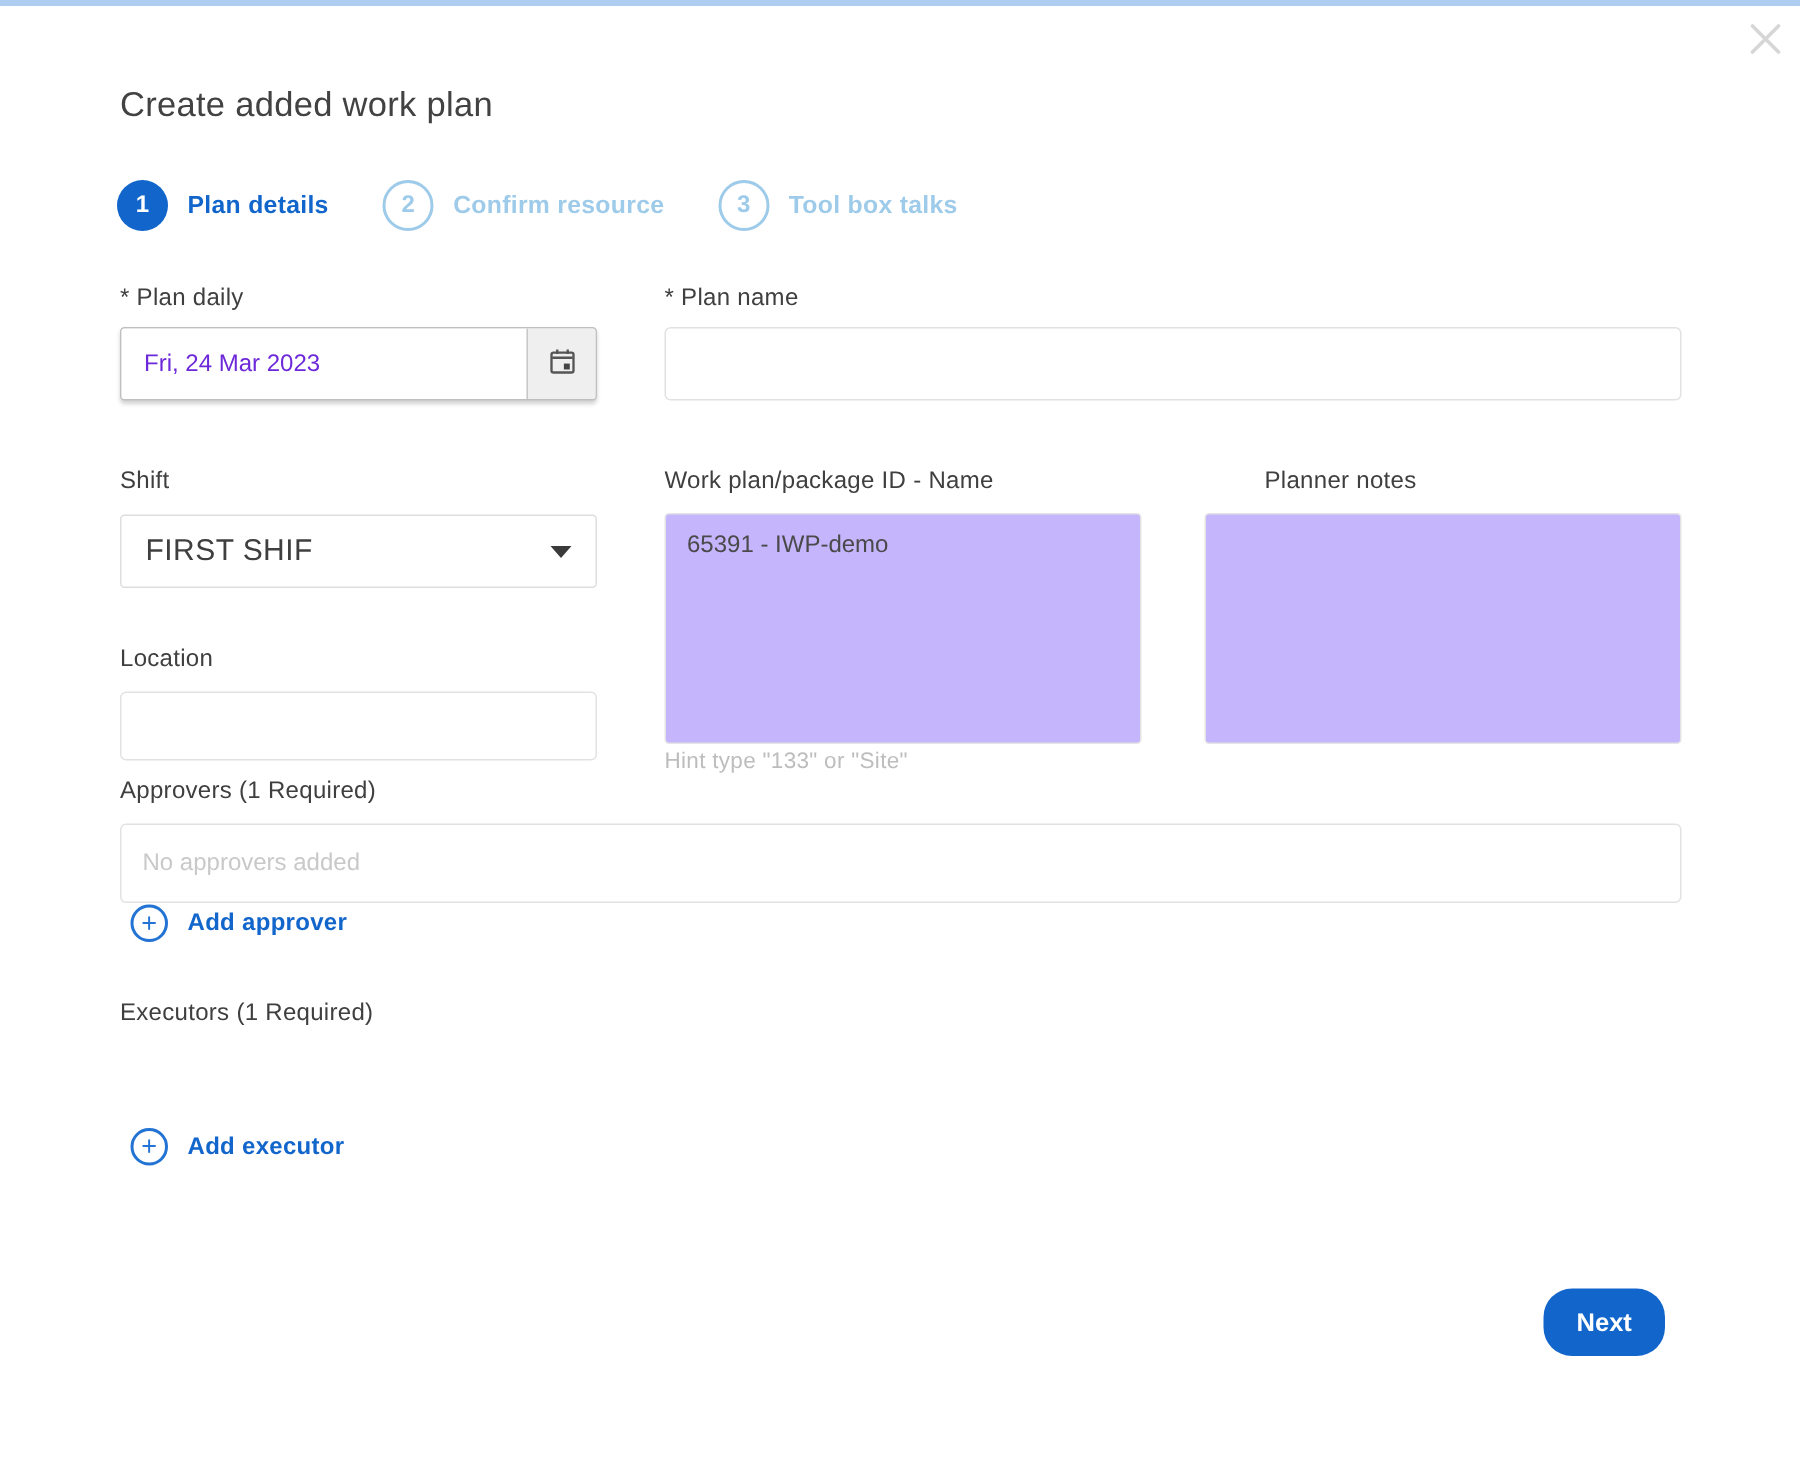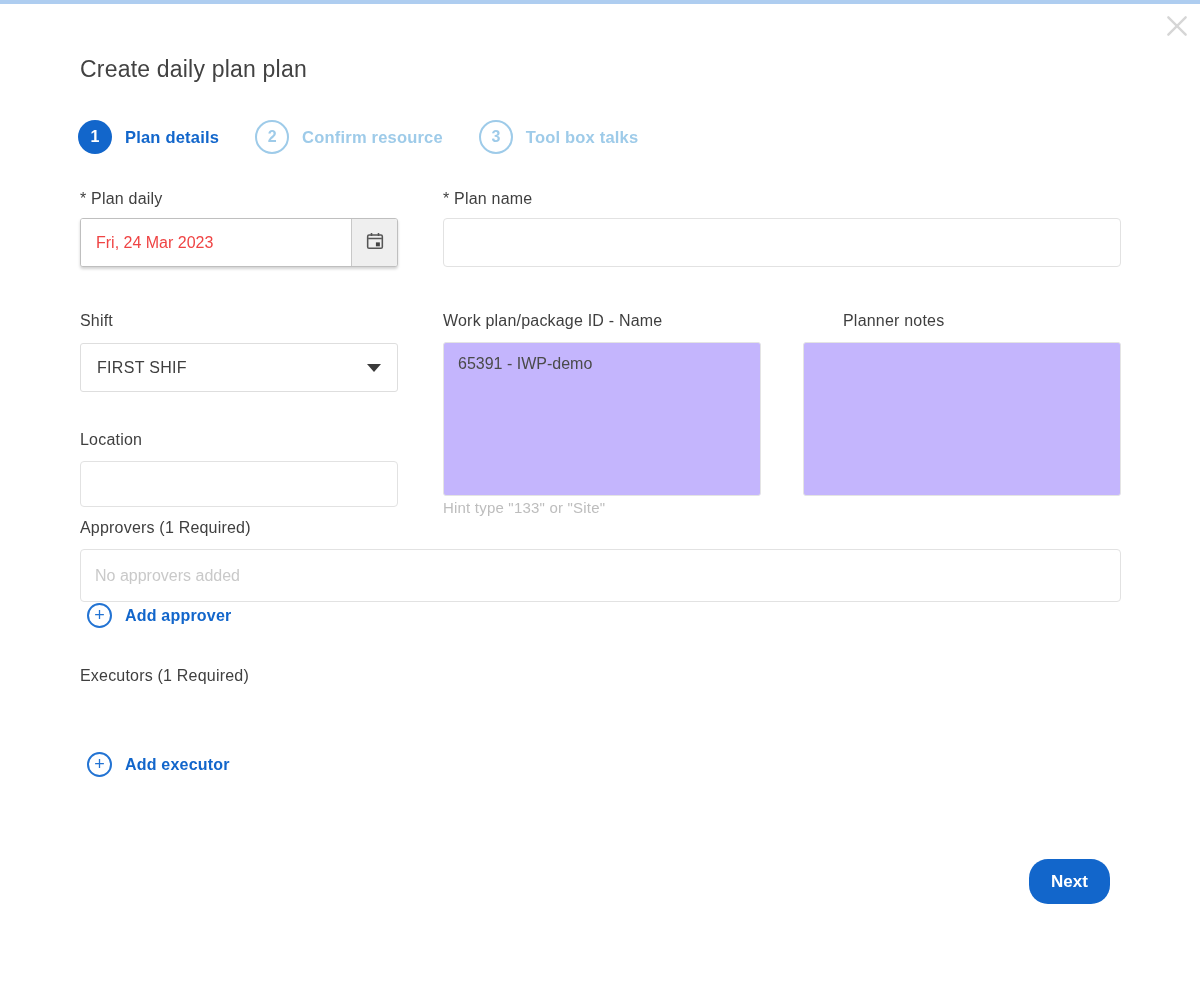--- a/index.html
+++ b/index.html
@@ -128,21 +128,21 @@
     box-shadow: 0 2px 3px rgba(0,0,0,0.18);
     background: #fff;
     overflow: hidden;
   }
   .date-field input {
     flex: 1;
     border: none;
     outline: none;
     font-family: "Liberation Sans", "DejaVu Sans", sans-serif;
     font-size: 16px;
-    color: #ef4444;
+    color: #6d28d9;
     padding: 0 15px;
     min-width: 0;
   }
   .date-btn {
     width: 46px;
     border: none;
     border-left: 1px solid #c8c8c8;
     background: #efefef;
     display: flex;
     align-items: center;
@@ -159,21 +159,21 @@
     height: 49px;
     border: 1px solid #dedede;
     border-radius: 3px;
     background: #fff;
     display: flex;
     align-items: center;
     justify-content: space-between;
     padding: 0 16px;
     cursor: pointer;
   }
-  .select-value { font-size: 16px; color: #3f3f3f; letter-spacing: 0.3px; }
+  .select-value { font-size: 20px; color: #3f3f3f; letter-spacing: 0.3px; }
   .select-arrow {
     width: 0; height: 0;
     border-left: 7px solid transparent;
     border-right: 7px solid transparent;
     border-top: 8px solid #3a3a3a;
   }
 
   .hint {
     position: absolute;
     left: 443px;
@@ -252,21 +252,21 @@
 <div class="modal">
 
   <button class="close-btn">
     <span>
       <svg width="26" height="26" viewBox="0 0 24 24">
         <path d="M4 4 L20 20 M20 4 L4 20" stroke="#d6d6d6" stroke-width="2.2" fill="none" stroke-linecap="round"></path>
       </svg>
     </span>
   </button>
 
-  <div class="title">Create daily plan plan</div>
+  <div class="title">Create added work plan</div>
 
   <div class="stepper">
     <div class="step active">
       <div class="step-circle">1</div>
       <div class="step-label">Plan details</div>
     </div>
     <div class="step inactive">
       <div class="step-circle">2</div>
       <div class="step-label">Confirm resource</div>
     </div>

